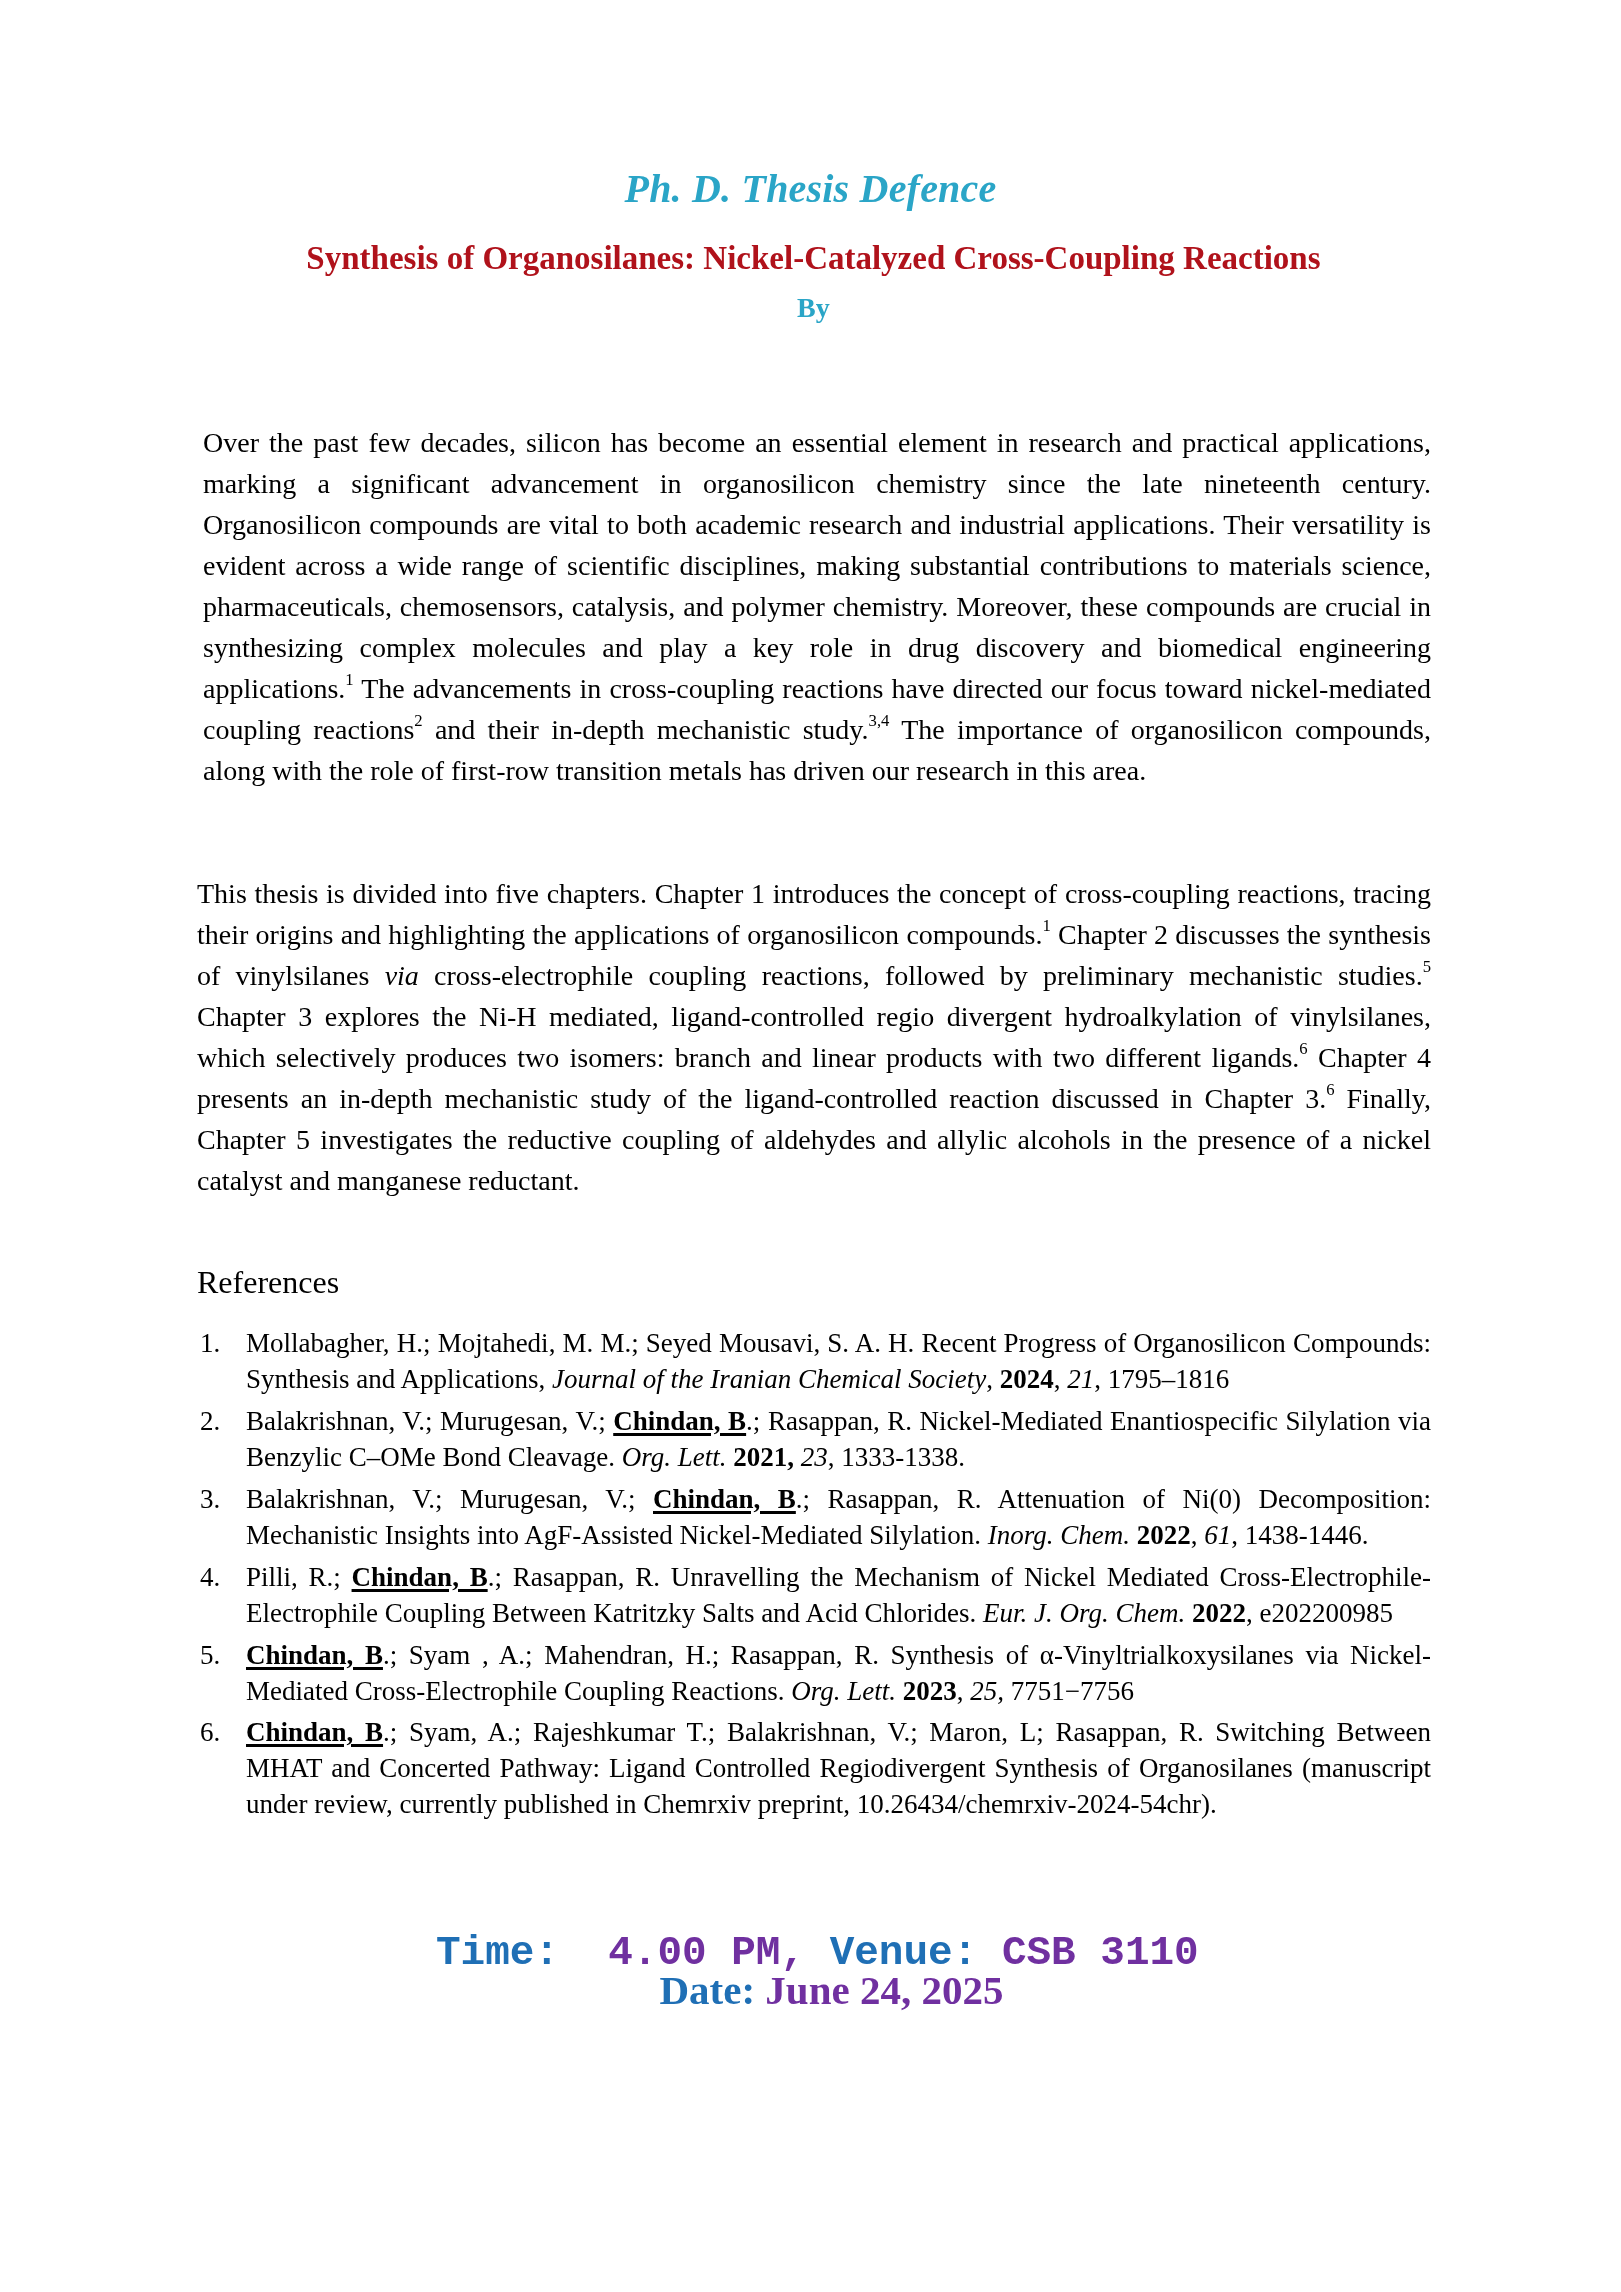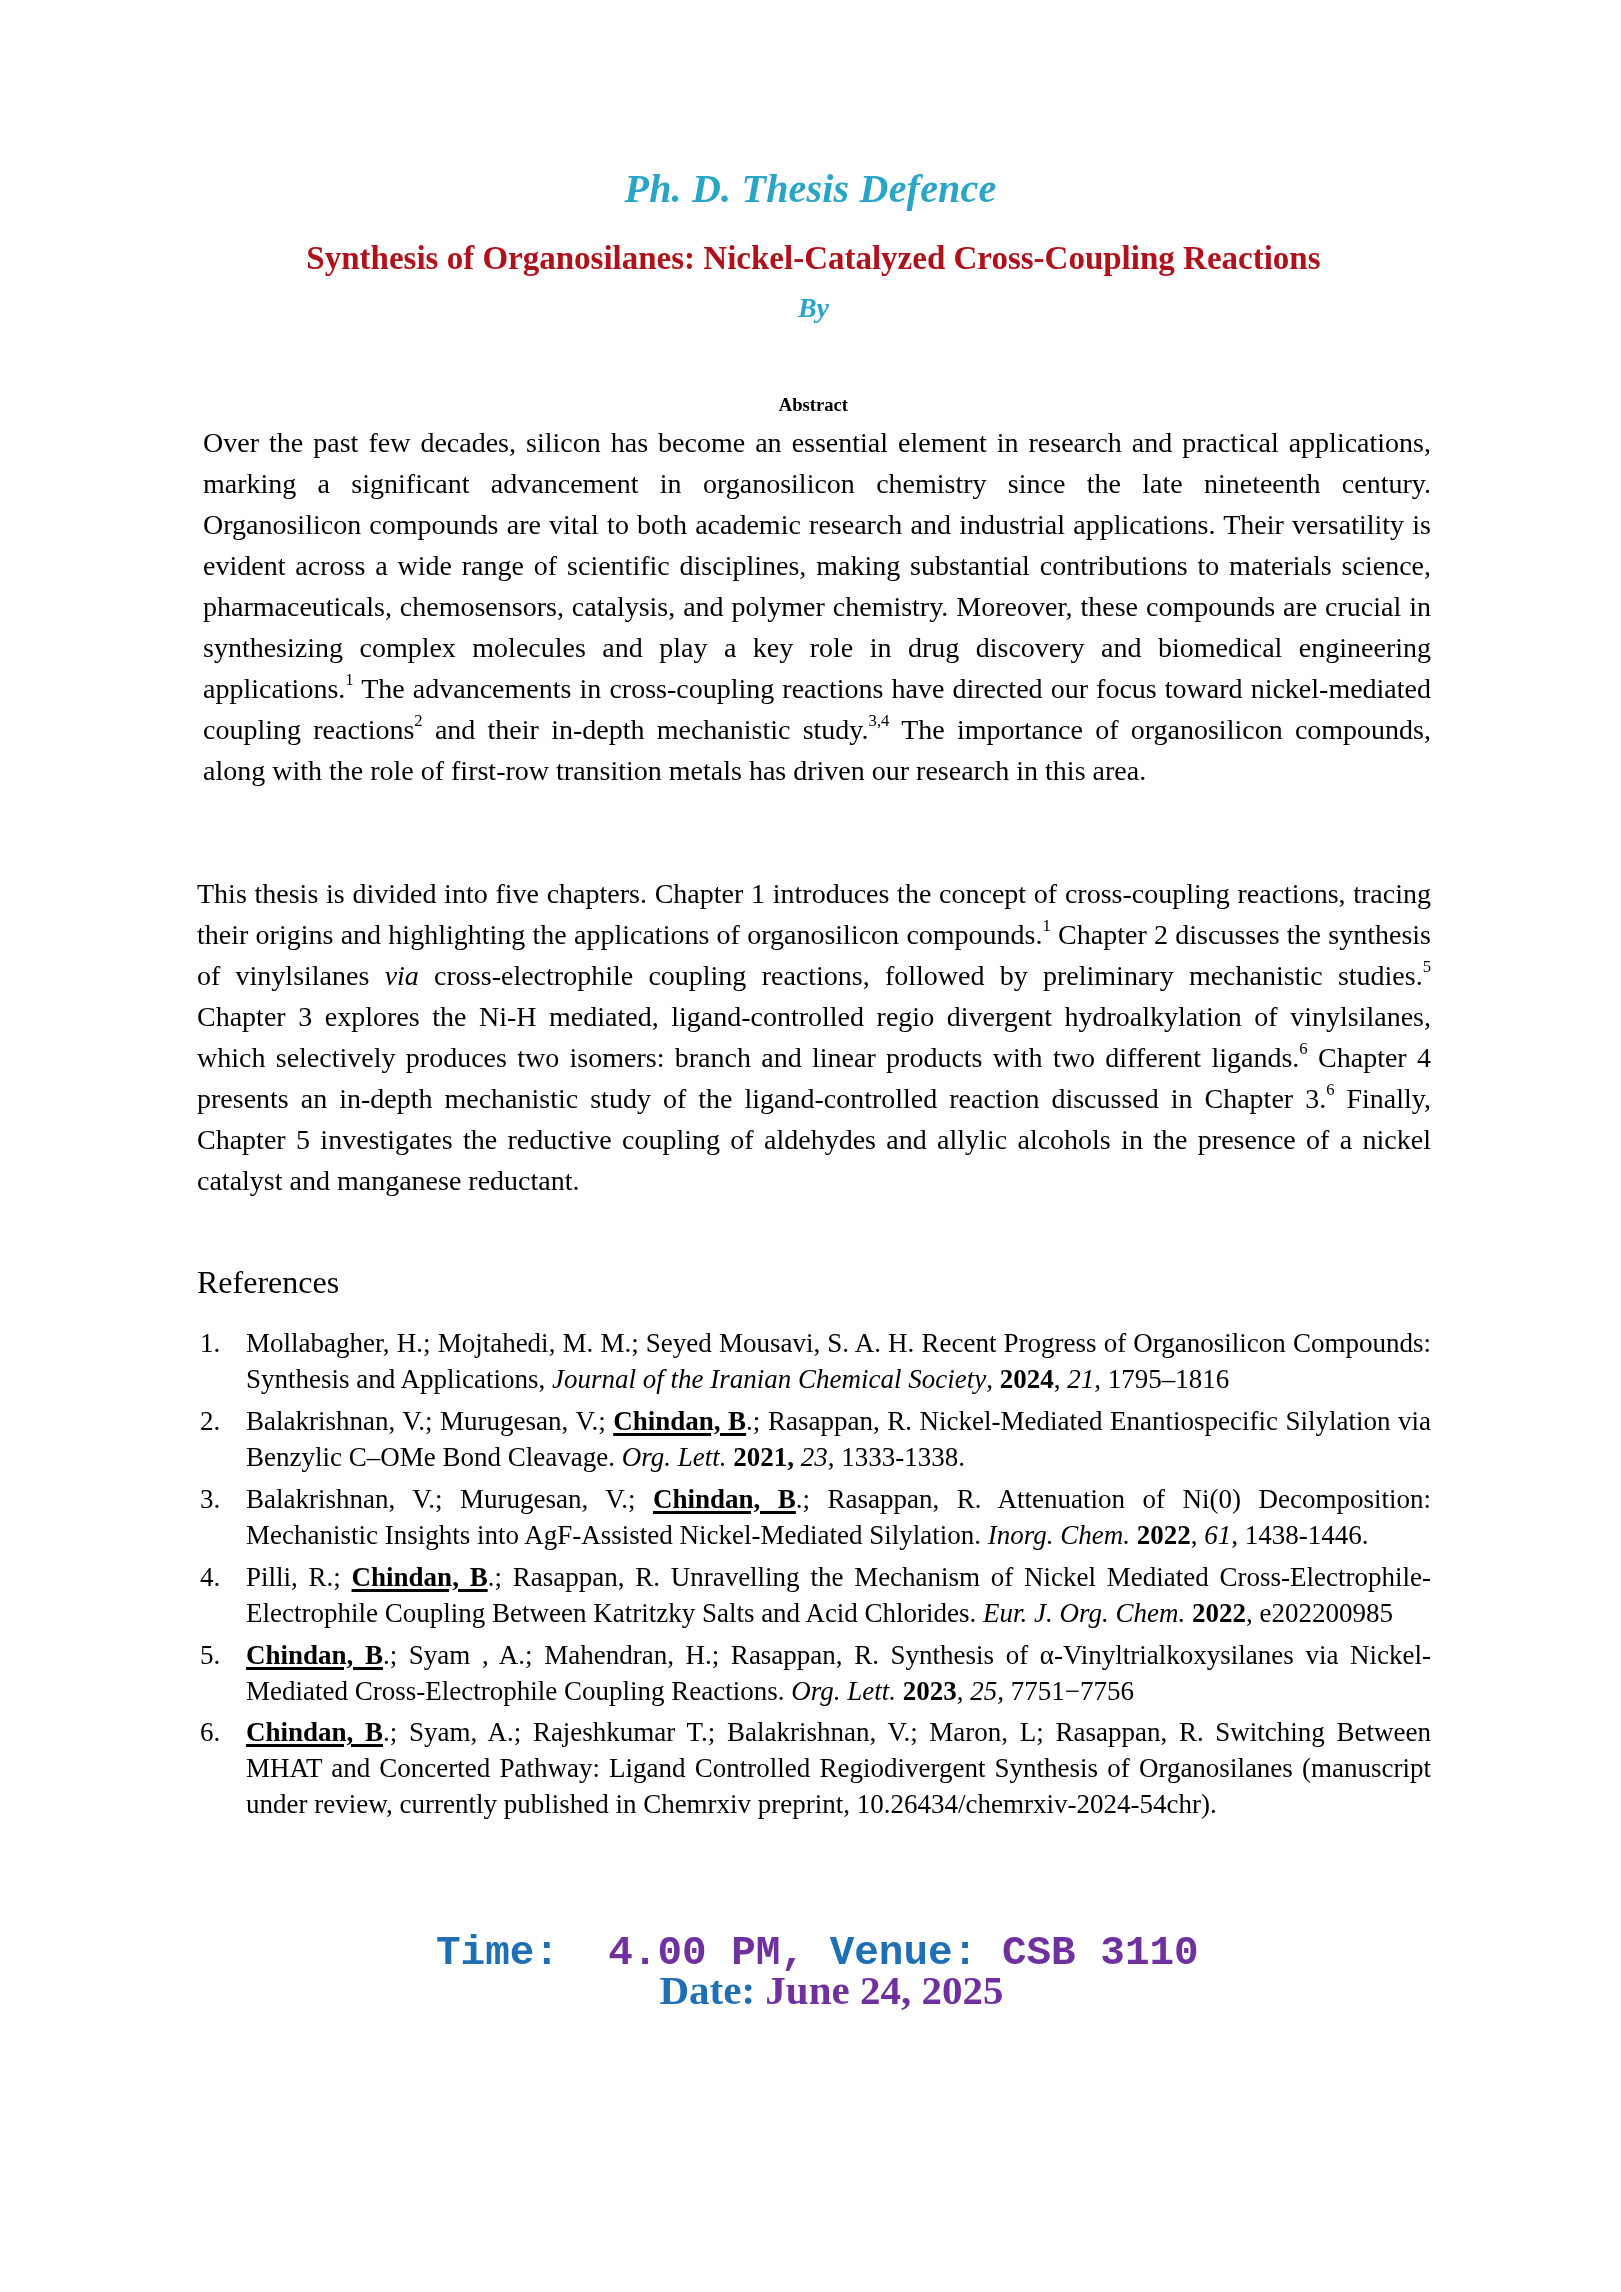--- a/index.html
+++ b/index.html
@@ -22,21 +22,21 @@
   }
   .subtitle {
     position: absolute; left: 0; right: 0; top: 240px;
     text-align: center;
     font-size: 33px; font-weight: bold; color: #b0121b;
     padding-left: 5.9px;
   }
   .by {
     position: absolute; left: 0; right: 0; top: 292px;
     text-align: center;
-    font-size: 28px; font-weight: bold; font-style: italic; color: #2aa5c7;
+    font-size: 28px; font-weight: bold; color: #2aa5c7;
     padding-left: 5.9px;
   }
   .author {
     position: absolute; left: 0; right: 0; top: 336px;
     text-align: center;
     font-size: 31px; font-weight: bold; font-style: italic; color: #2aa5c7;
     padding-left: 5.9px;
   }
   .abstract-heading {
     position: absolute; left: 0; right: 0; top: 394px;
@@ -95,21 +95,20 @@
   .val { color: #7030a0; }
 </style>
 </head>
 <body>
 
 <div class="page">
 
   <div class="title">Ph. D. Thesis Defence</div>
   <div class="subtitle">Synthesis of Organosilanes: Nickel-Catalyzed Cross-Coupling Reactions</div>
   <div class="by">By</div>
-  <div class="abstract-heading">Abstract</div>
 
   <p class="para para-1"><span>Over the past few decades, silicon has become an essential element in research and practical applications, marking a significant advancement in organosilicon chemistry since the late nineteenth century. Organosilicon compounds are vital to both academic research and industrial applications. Their versatility is evident across a wide range of scientific disciplines, making substantial contributions to materials science, pharmaceuticals, chemosensors, catalysis, and polymer chemistry. Moreover, these compounds are crucial in synthesizing complex molecules and play a key role in drug discovery and biomedical engineering applications.</span><sup>1</sup><span> The advancements in cross-coupling reactions have directed our focus toward nickel-mediated coupling reactions</span><sup>2</sup><span> and their in-depth mechanistic study.</span><sup>3,4</sup><span> The importance of organosilicon compounds, along with the role of first-row transition metals has driven our research in this area.</span></p>
 
   <p class="para para-2"><span>This thesis is divided into five chapters. Chapter 1 introduces the concept of cross-coupling reactions, tracing their origins and highlighting the applications of organosilicon compounds.</span><sup>1</sup><span> Chapter 2 discusses the synthesis of vinylsilanes </span><i>via</i><span> cross-electrophile coupling reactions, followed by preliminary mechanistic studies.</span><sup>5</sup><span> Chapter 3 explores the Ni-H mediated, ligand-controlled regio divergent hydroalkylation of vinylsilanes, which selectively produces two isomers: branch and linear products with two different ligands.</span><sup>6</sup><span> Chapter 4 presents an in-depth mechanistic study of the ligand-controlled reaction discussed in Chapter 3.</span><sup>6</sup><span> Finally, Chapter 5 investigates the reductive coupling of aldehydes and allylic alcohols in the presence of a nickel catalyst and manganese reductant.</span></p>
 
   <div class="refs-heading">References</div>
 
   <ol class="refs">
     <li class="ref"><span class="ref-num">1.</span><span>Mollabagher, H.; Mojtahedi, M. M.; Seyed Mousavi, S. A. H. Recent Progress of Organosilicon Compounds: Synthesis and Applications, </span><i>Journal of the Iranian Chemical Society</i><span>, </span><b>2024</b><span>, </span><i>21</i><span>, 1795–1816</span></li>
 

